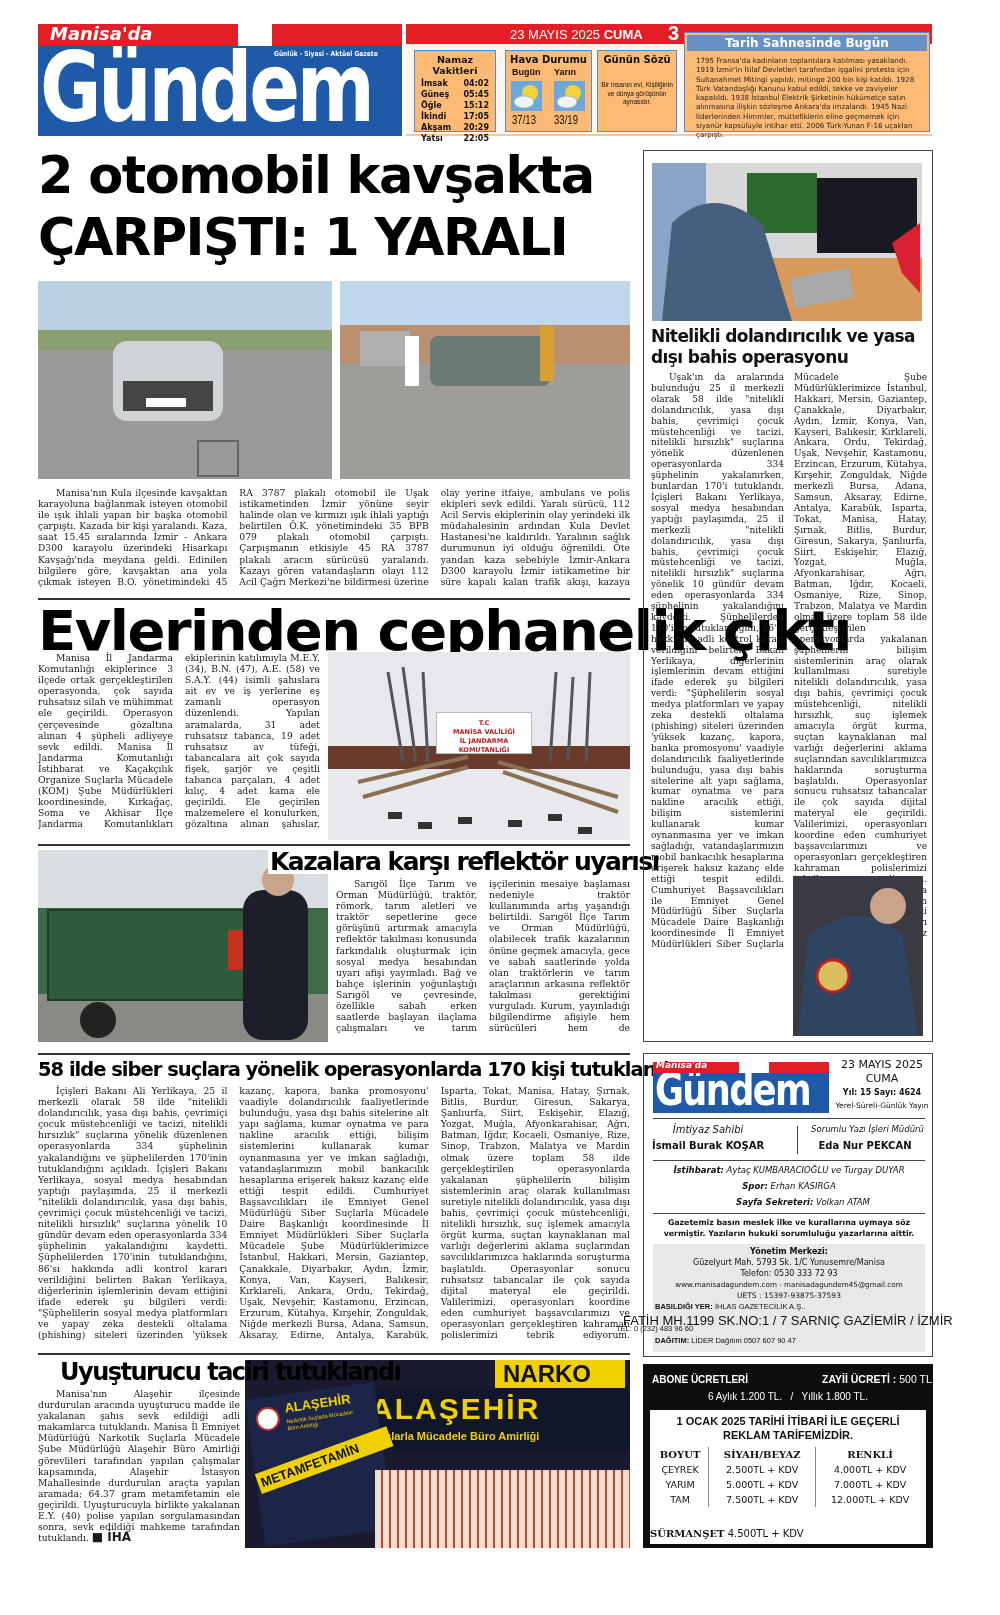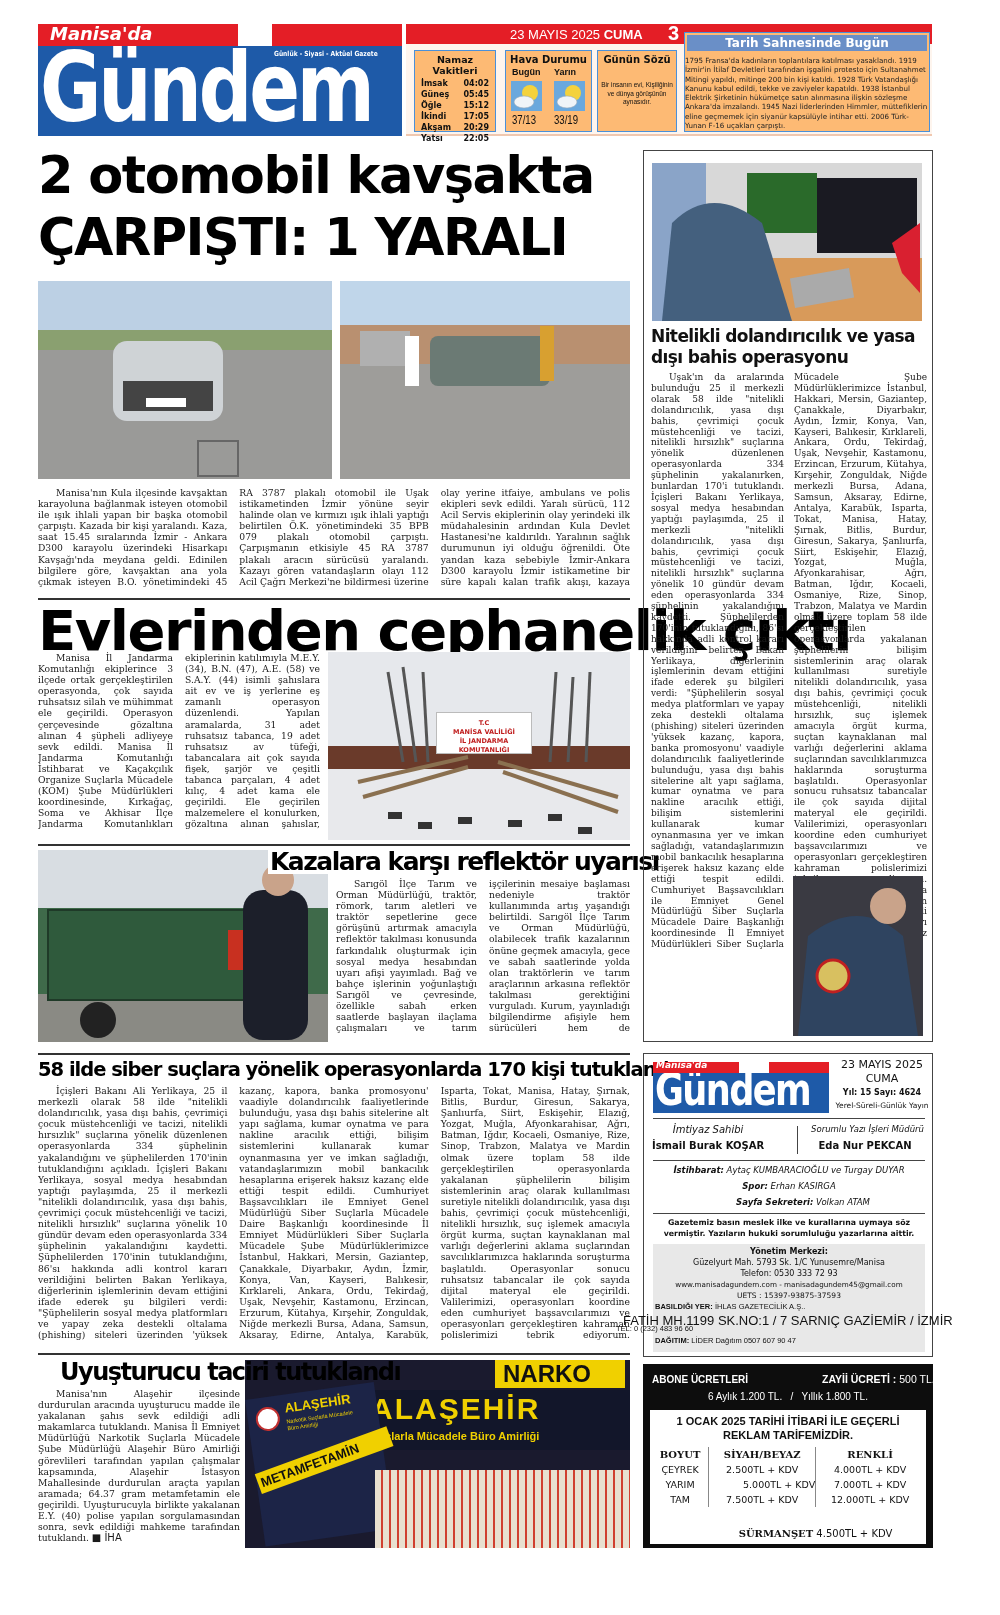--- a/index.html
+++ b/index.html
@@ -11,25 +11,25 @@
 .hl{font-family:"DejaVu Sans",sans-serif;font-weight:900;color:#000;letter-spacing:-1.5px;white-space:nowrap;line-height:1}
 .photo{overflow:hidden}
 .rule{background:#333;height:2px}
 
 .mast-red{background:#e41e26}
 .mast-blue{background:#1e5aa8}
 .gundem{font-family:"DejaVu Sans",sans-serif;font-weight:900;color:#fff;font-size:96px;letter-spacing:-4px;transform:scaleX(0.78);transform-origin:left top;line-height:1}
 .infobox{border:1.5px solid #4a90d9;background:#fdba74}
 .infobox h4{font-family:"DejaVu Sans",sans-serif;font-size:10px;font-weight:bold;text-align:center;margin-top:3px}
 .pray-row{display:flex;justify-content:space-between;font-family:"DejaVu Sans",sans-serif;font-size:8px;font-weight:bold;line-height:11px;padding:0 6px}
-.tarih-txt{font-family:"DejaVu Sans",sans-serif;font-size:7.1px;line-height:9.3px;color:#222;padding:3px 0}
+.tarih-txt{font-family:"DejaVu Sans",sans-serif;font-size:7.1px;line-height:9.3px;color:#222;padding:3px 11px}
 .kunye-line{font-family:"DejaVu Sans",sans-serif;text-align:center}
 .abone td{font-family:"DejaVu Sans",sans-serif;font-size:9.5px;text-align:center;padding:2px 0}
 .abone th{font-family:"DejaVu Serif",serif;font-size:10px;font-weight:bold;text-align:center;padding:2px 0}
-.iha{font-family:"DejaVu Sans",sans-serif;font-weight:normal;font-size:10px}
+.iha{font-family:"DejaVu Sans",sans-serif;font-weight:bold;font-size:12px}
 </style>
 </head>
 <body>
 
 <div class="abs mast-red" style="left:38px;top:24px;width:200px;height:22px;"></div>
 <div class="abs" style="left:50px;top:23px;font-family:'DejaVu Sans',sans-serif;font-weight:bold;font-style:italic;color:#fff;font-size:18px;">Manisa'da</div>
 <div class="abs mast-red" style="left:272px;top:24px;width:130px;height:22px;"></div>
 <div class="abs mast-blue" style="left:38px;top:46px;width:364px;height:90px;overflow:hidden;">
   <div class="gundem abs" style="left:2px;top:-6px;">Gündem</div>
   <div class="abs" style="left:236px;top:4px;font-family:'DejaVu Sans',sans-serif;font-weight:bold;font-size:7px;color:#fff;white-space:nowrap;transform:scaleX(0.85);transform-origin:left;">Günlük - Siyasi - Aktüel Gazete</div>
@@ -280,23 +280,23 @@
     <th style="border-right:1px solid #888;">SİYAH/BEYAZ</th>
     <th>RENKLİ</th>
   </tr>
   <tr>
     <td style="border-right:1px solid #888;">ÇEYREK</td>
     <td style="border-right:1px solid #888;">2.500TL + KDV</td>
     <td>4.000TL + KDV</td>
   </tr>
   <tr>
     <td style="border-right:1px solid #888;">YARIM</td>
-    <td style="border-right:1px solid #888;text-align:right;">5.000TL + KDV</td>
+    <td style="border-right:1px solid #888;">5.000TL + KDV</td>
     <td>7.000TL + KDV</td>
   </tr>
   <tr>
     <td style="border-right:1px solid #888;">TAM</td>
     <td style="border-right:1px solid #888;">7.500TL + KDV</td>
     <td>12.000TL + KDV</td>
   </tr>
 </tbody>
   </table>
-<div class="abs" style="left:650px;top:1528px;width:331px;text-align:center;font-size:10px;white-space:nowrap;"><b style="font-family:'DejaVu Serif',serif;">SÜRMANŞET</b> <span style="font-family:'DejaVu Sans',sans-serif;">4.500TL + KDV</span></div>
+<div class="abs" style="left:650px;top:1528px;width:331px;text-align:left;font-size:10px;white-space:nowrap;"><b style="font-family:'DejaVu Serif',serif;">SÜRMANŞET</b> <span style="font-family:'DejaVu Sans',sans-serif;">4.500TL + KDV</span></div>
 
 </body></html>

